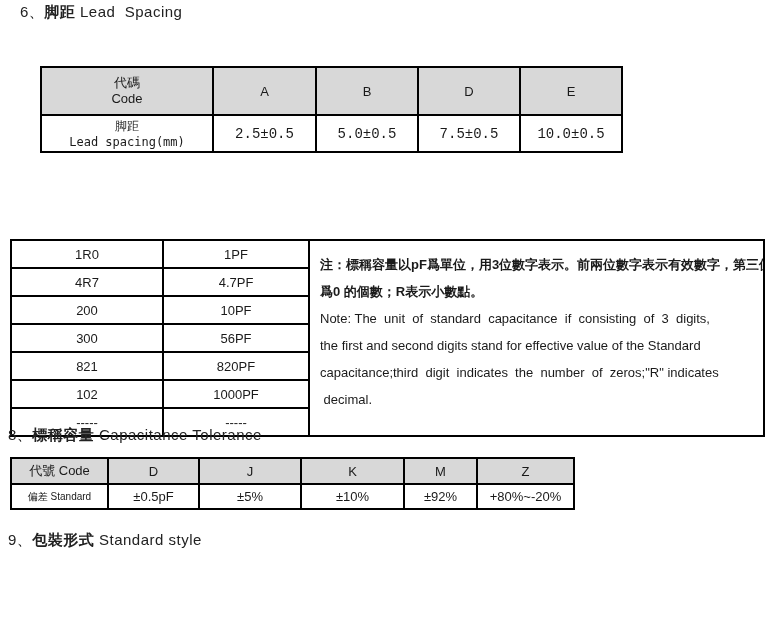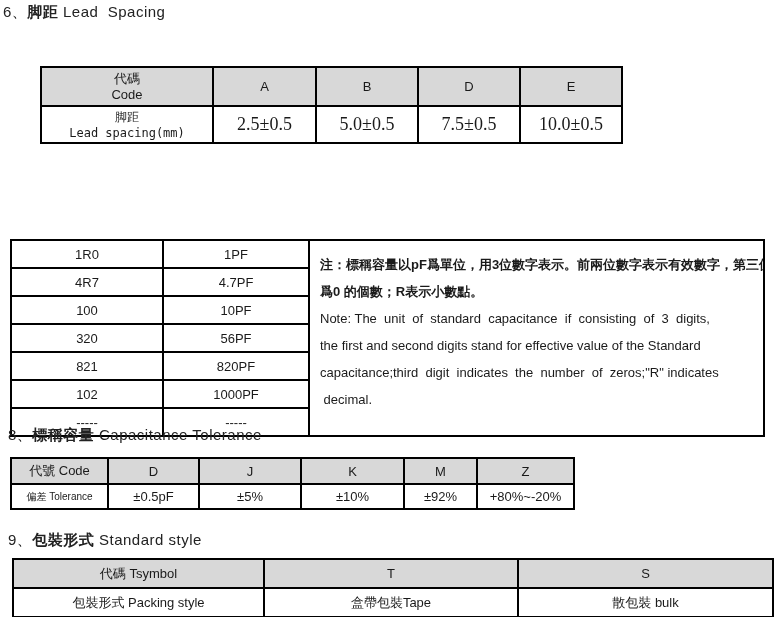--- a/index.html
+++ b/index.html
@@ -6,46 +6,46 @@
   .page{position:relative;width:775px;height:617px;background:#ffffff;overflow:hidden;
         font-family:"Liberation Sans","DejaVu Sans",sans-serif;color:#1a1a1a;}
   .sec-title{position:absolute;font-size:15px;letter-spacing:0.5px;white-space:pre;color:#222;}
   .sec-title .zh{font-weight:bold;}
   table{border-collapse:collapse;table-layout:fixed;position:absolute;background:#fff;}
   td,th{border:2px solid #000;text-align:center;vertical-align:middle;padding:0;
         font-size:13px;font-weight:normal;overflow:hidden;}
   .hdr{background:#d8d8d8;}
   
   .t1{left:40px;top:66px;width:581px;}
-  .t1 .r-head{height:39px;margin-left:16px;}
+  .t1 .r-head{height:48px;margin-left:16px;}
   .t1 .r-data{height:37px;}
   .t1 .two-line{line-height:16px;}
   .t1 .mono{font-family:"DejaVu Sans Mono",monospace;font-size:12px;letter-spacing:0px;}
-  .t1 .val{font-family:Liberation Serif, serif;font-size:18px;}
+  .t1 .val{font-family:Liberation Mono, monospace;font-size:14px;}
   
   .t2{left:10px;top:208px;width:753px;margin-top:31px;}
   .t2 td{height:26px;}
   .t2 .note-cell{text-align:left;vertical-align:top;padding:10px 8px 0 10px;}
   .note-line{white-space:pre;line-height:27px;font-size:13px;}
   .note-line.zh{font-weight:bold;}
   
   .t3{left:10px;top:457px;width:563px;}
   .t3 .r-head{height:26px;padding-left:20px;}
   .t3 .r-data{height:25px;}
   .t3 .small{font-size:10px;}
   
   .t4{left:12px;top:558px;width:760px;}
   .t4 td{height:27px;}
 </style>
 </head>
 <body>
 
 <div class="page">
 
-  <div class="sec-title" style="left:3px;top:3px;"><span>6、</span><span class="zh">脚距</span><span> Lead  Spacing</span></div>
+  <div class="sec-title" style="left:20px;top:3px;"><span>6、</span><span class="zh">脚距</span><span> Lead  Spacing</span></div>
 
   <table class="t1">
     <colgroup>
         <col style="width:172px">
         <col style="width:103px">
         <col style="width:102px">
         <col style="width:102px">
         <col style="width:102px">
       </colgroup>
     <tbody>
@@ -90,25 +90,25 @@
         <div class="note-line">the first and second digits stand for effective value of the Standard</div>
         <div class="note-line">capacitance;third  digit  indicates  the  number  of  zeros;"R" indicates</div>
         <div class="note-line"> decimal.</div>
       </td>
     </tr>
     <tr>
       <td>4R7</td>
       <td>4.7PF</td>
     </tr>
     <tr>
-      <td>100</td>
+      <td>200</td>
       <td>10PF</td>
     </tr>
     <tr>
-      <td>320</td>
+      <td>300</td>
       <td>56PF</td>
     </tr>
     <tr>
       <td>821</td>
       <td>820PF</td>
     </tr>
     <tr>
       <td>102</td>
       <td>1000PF</td>
     </tr>
@@ -133,45 +133,26 @@
     <tbody>
         <tr class="r-head">
       <td class="hdr">代號 Code</td>
       <td class="hdr">D</td>
       <td class="hdr">J</td>
       <td class="hdr">K</td>
       <td class="hdr">M</td>
       <td class="hdr">Z</td>
     </tr>
     <tr class="r-data">
-      <td class="small">偏差 Tolerance</td>
+      <td class="small">偏差 Standard</td>
       <td>±0.5pF</td>
       <td>±5%</td>
       <td>±10%</td>
       <td>±92%</td>
       <td>+80%~-20%</td>
     </tr>
   </tbody>
     </table>
 
   <div class="sec-title" style="left:8px;top:531px;"><span>9、</span><span class="zh">包裝形式</span><span> Standard style</span></div>
 
-  <table class="t4">
-    <colgroup>
-        <col style="width:251px">
-        <col style="width:254px">
-        <col style="width:255px">
-      </colgroup>
-    <tbody>
-        <tr>
-      <td class="hdr">代碼 Tsymbol</td>
-      <td class="hdr">T</td>
-      <td class="hdr">S</td>
-    </tr>
-    <tr>
-      <td>包裝形式  Packing  style</td>
-      <td>盒帶包裝Tape</td>
-      <td>散包裝 bulk</td>
-    </tr>
-  </tbody>
-    </table>
 
 </div>
 
 </body></html>

